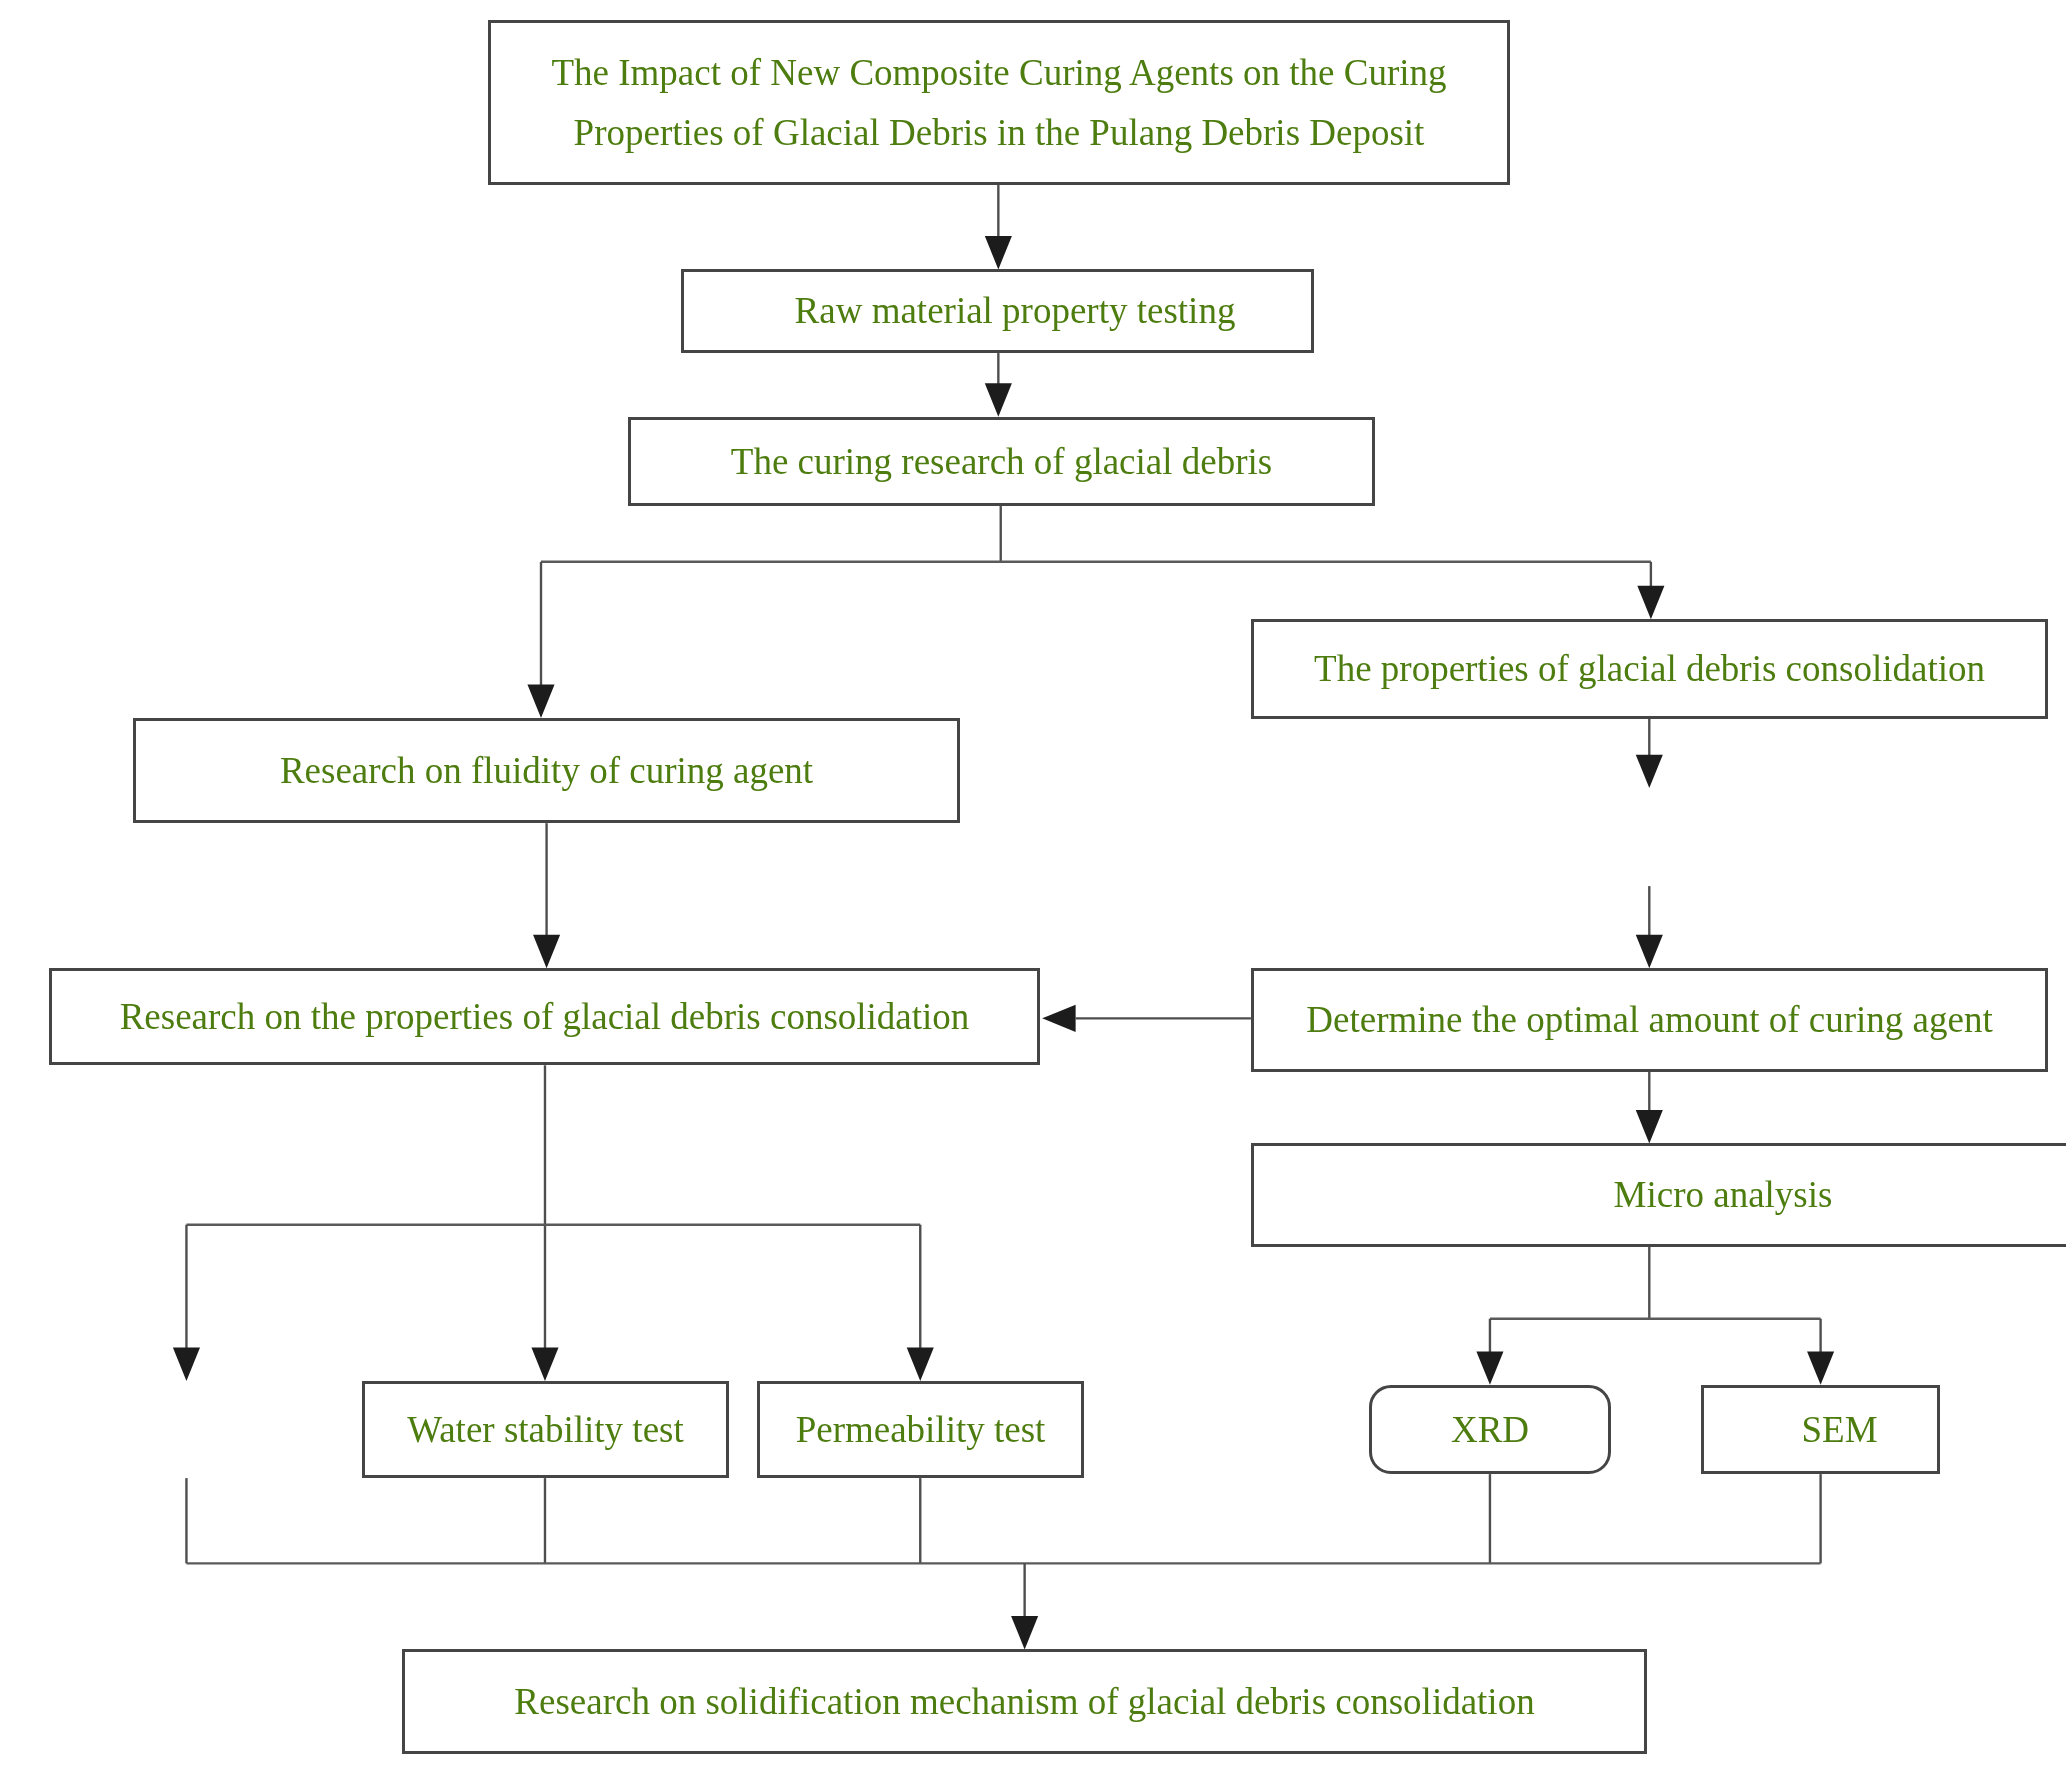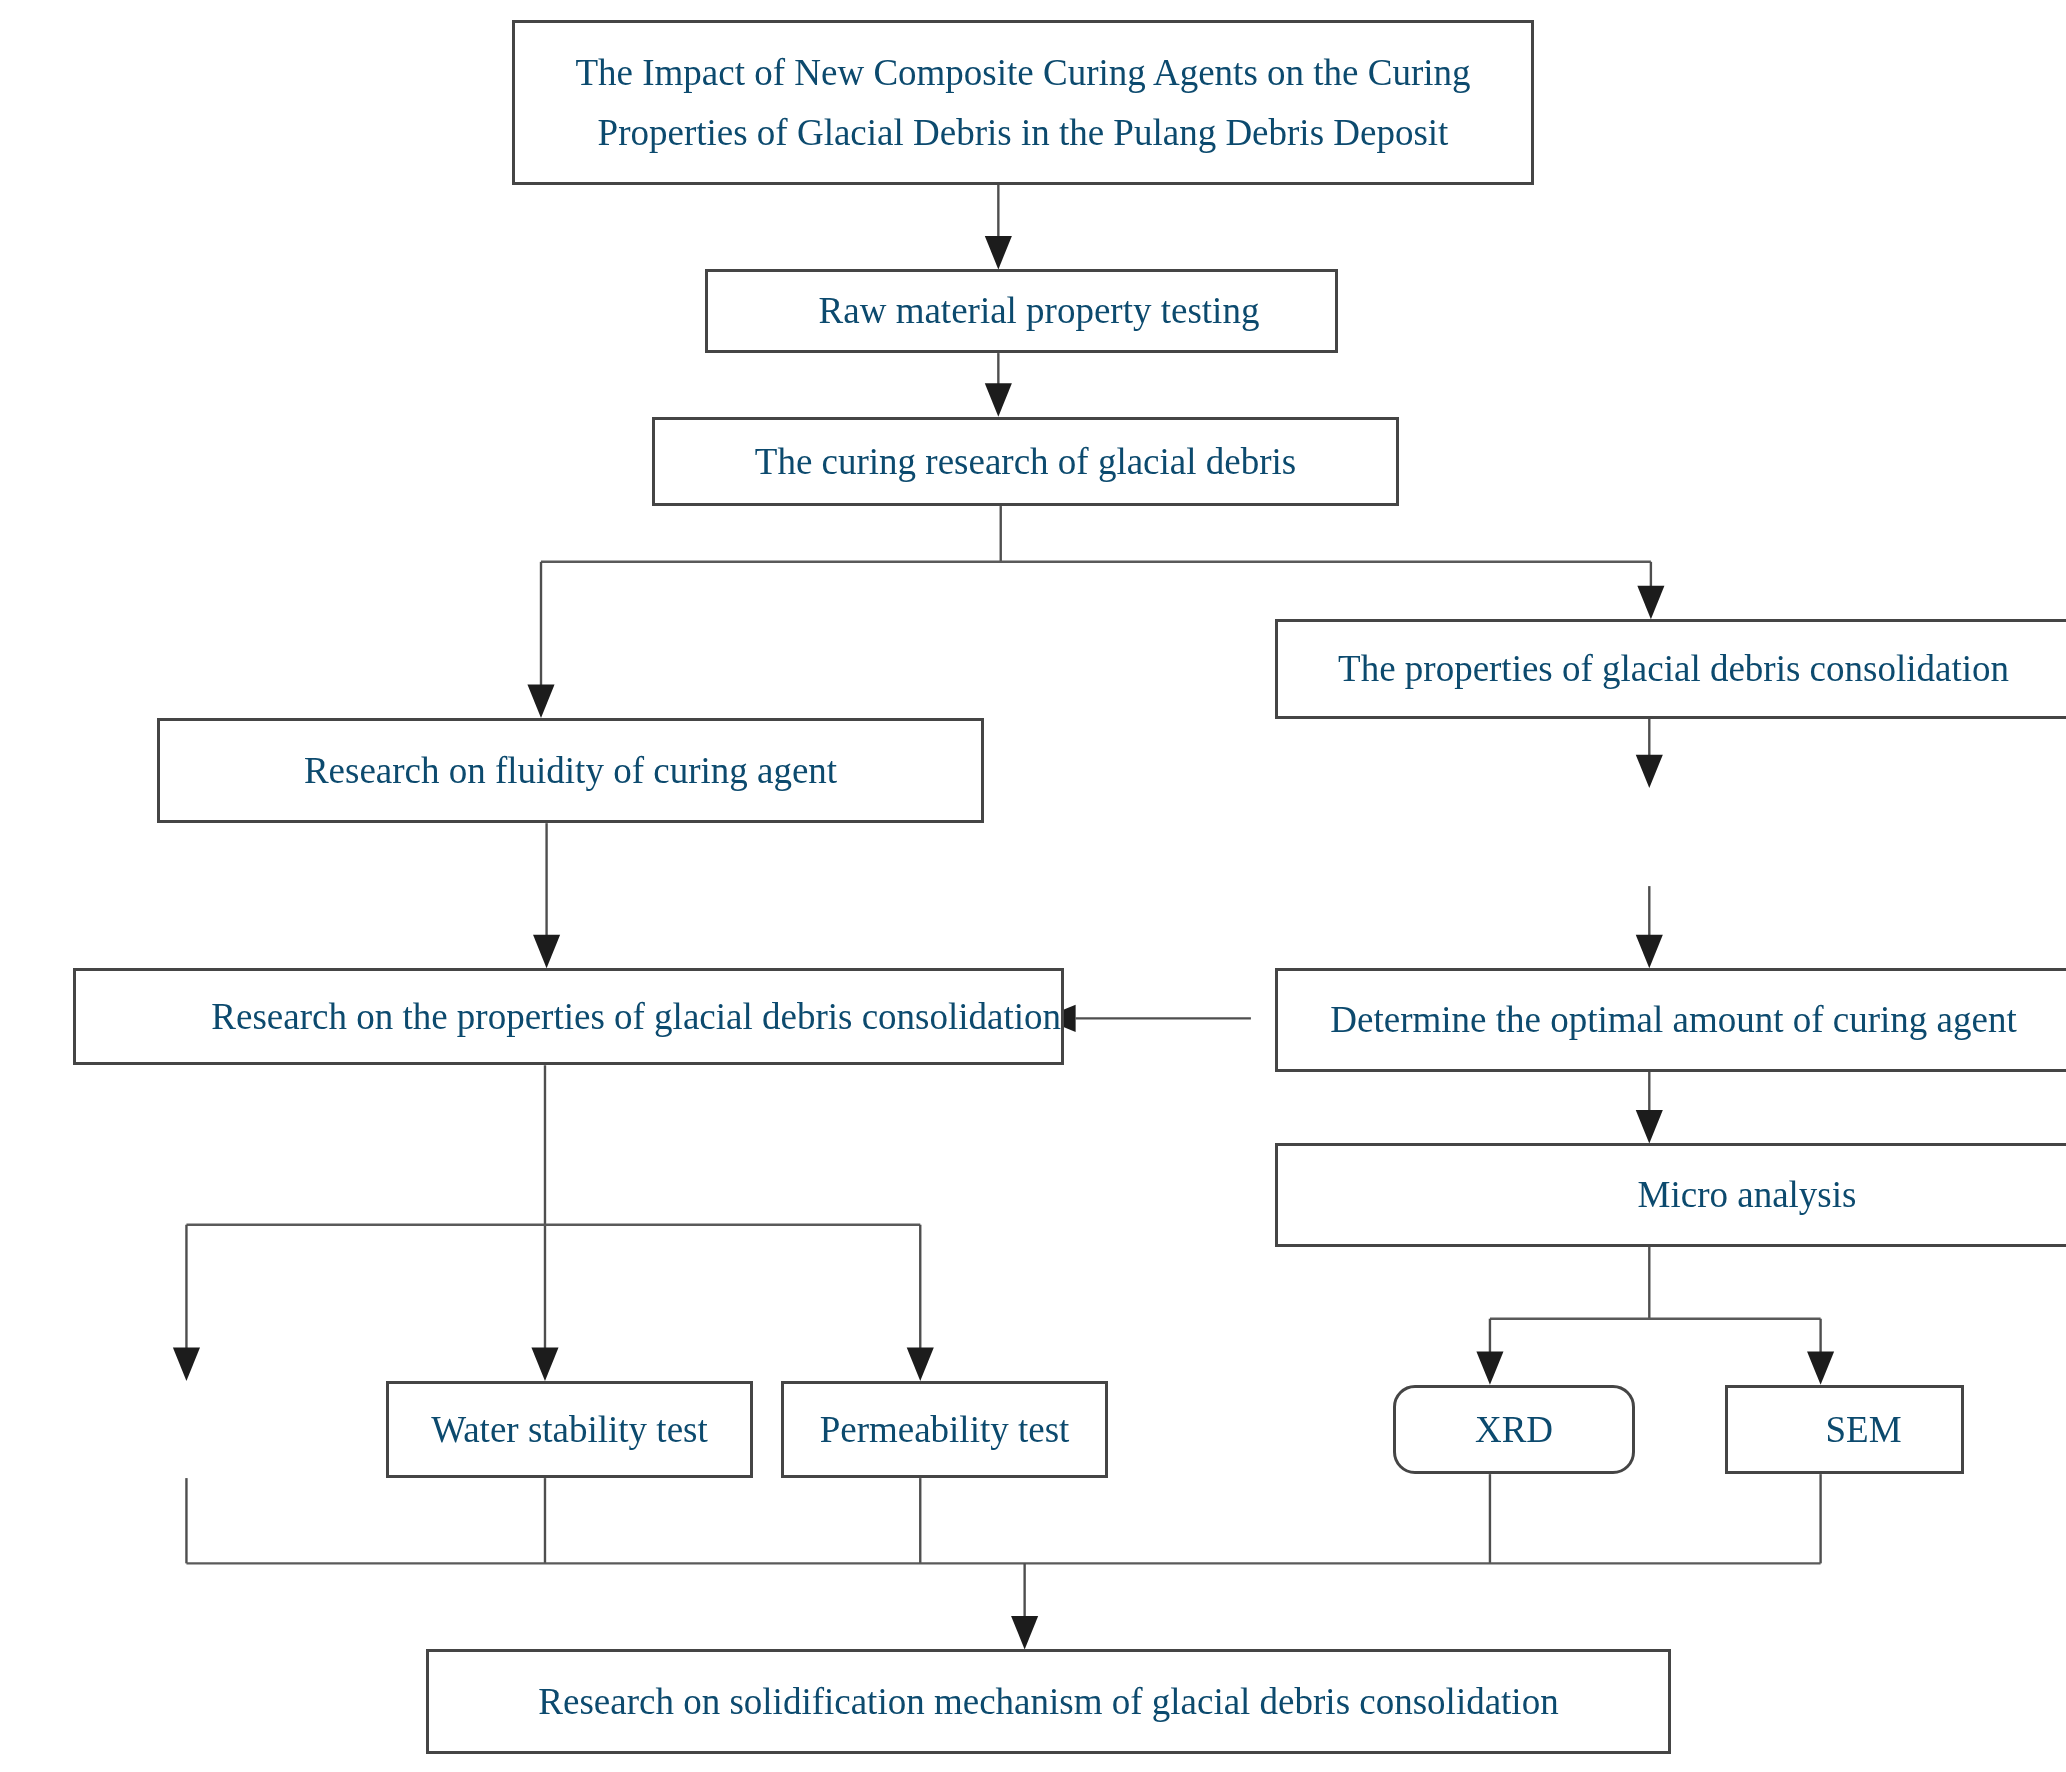--- a/index.html
+++ b/index.html
@@ -17,36 +17,35 @@
   #wires polygon { fill: #1c1c1c; }
   .node {
     position: absolute;
     box-sizing: border-box;
     background: #ffffff;
     border: 3.2px solid #454545;
     display: flex;
     align-items: center;
     justify-content: center;
     text-align: center;
-    color: #0c4a6e;
+    color: #4d7c0f;
     font-size: 37px;
     line-height: 1.35;
-    margin-left: 24px;
   }
   .node .lbl { white-space: nowrap; }
   .node.title-node { font-size: 37px; line-height: 1.6; }
   .title-lines { display: block; }
   .title-lines span { display: block; white-space: nowrap; }
 
   
   #n-title       { left: 488px;  top: 20px;   width: 1022px; height: 165px; }
   #n-raw         { left: 681px;  top: 269px;  width: 633px;  height: 84px; padding-left: 35px; }
   #n-curing      { left: 628px;  top: 417px;  width: 747px;  height: 89px; }
   #n-fluidity    { left: 133px;  top: 718px;  width: 827px; height: 105px; }
-  #n-leftbig     { left: 49px;   top: 968px; width: 991px; height: 97px; justify-content: flex-end; }
+  #n-leftbig     { left: 49px;   top: 968px; width: 991px; height: 97px; }
   #n-props       { left: 1251px; top: 619px;  width: 797px; height: 100px; }
   #n-compressive { left: 1251px; top: 788px;  width: 797px; height: 98px; }
   #n-determine   { left: 1251px; top: 968px; width: 797px; height: 104px; }
   #n-micro       { left: 1251px; top: 1143px; width: 944px; height: 104px; }
   #n-shear       { left: 22px;   top: 1381px; width: 328px;  height: 97px; }
   #n-water       { left: 362px;  top: 1381px; width: 367px;  height: 97px; }
   #n-perm        { left: 757px;  top: 1381px; width: 327px;  height: 97px; }
   #n-xrd         { left: 1369px; top: 1385px; width: 242px;  height: 89px; border-radius: 22px; }
   #n-sem         { left: 1701px; top: 1385px; width: 239px;  height: 89px; padding-left: 38px; }
   #n-bottom      { left: 402px;  top: 1649px; width: 1245px; height: 105px; }

